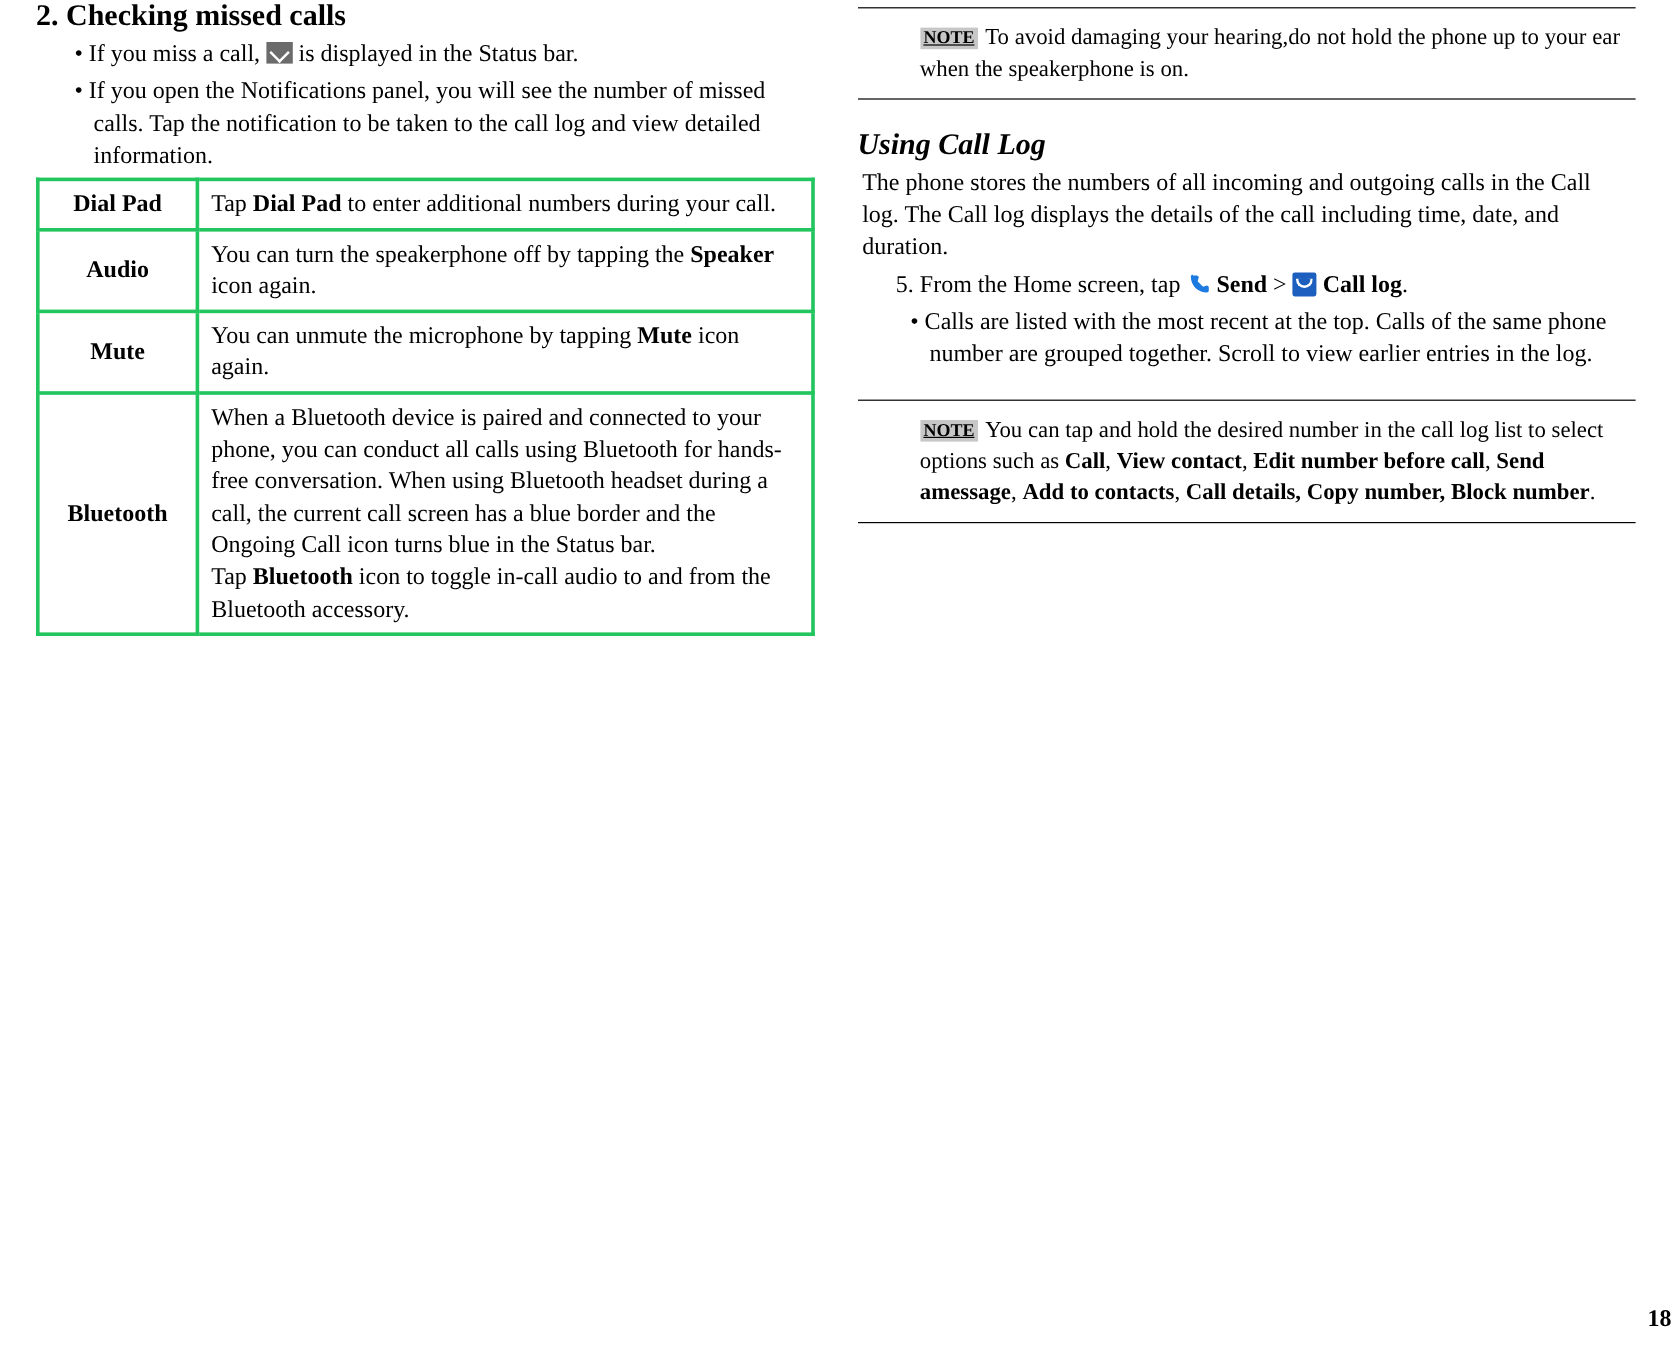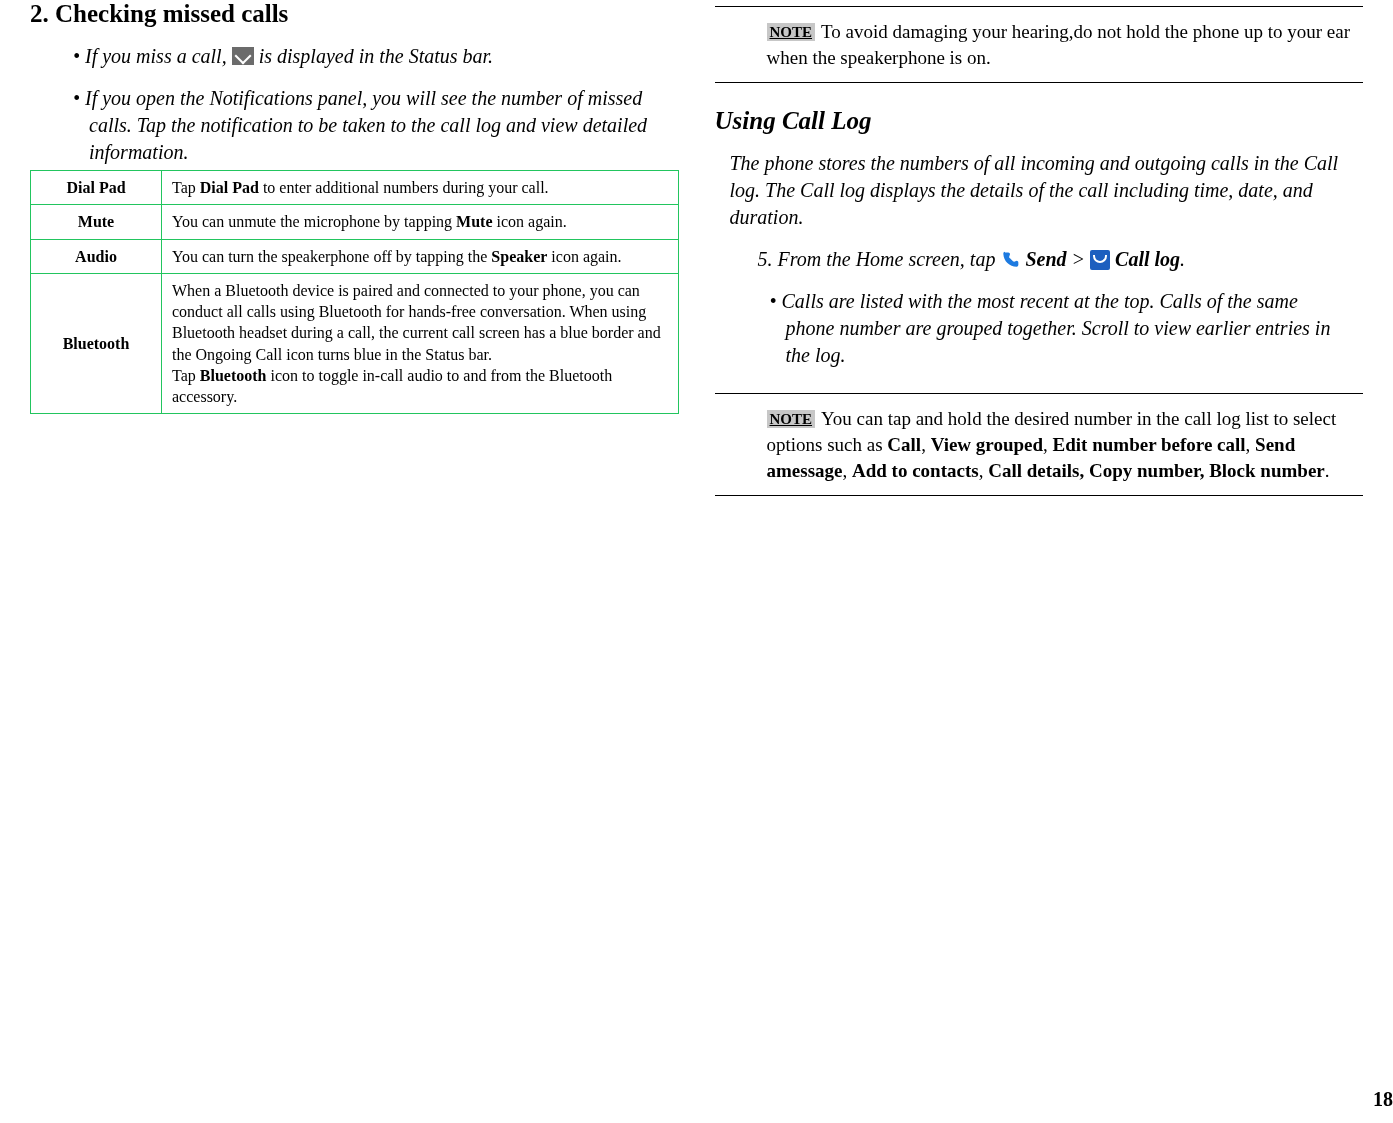--- a/index.html
+++ b/index.html
@@ -36,22 +36,21 @@
     margin: 0 0 4px 0;
   }
   h3 {
     font-size: 24px;
     font-weight: bold;
     margin: 14px 0 4px 0;
   }
   p, li {
     font-size: 20px;
     line-height: 1.35;
-    margin: 15px;
-    font-style: italic;
+    margin: 4px;
   }
   .intro {
     margin-bottom: 18px;
   }
   .bullets {
     padding-left: 28px;
   }
   .bullets .bullet {
     padding-left: 16px;
     text-indent: -16px;
@@ -62,24 +61,24 @@
   }
   .numstep {
     padding-left: 28px;
   }
   table.opts {
     border-collapse: collapse;
     width: 100%;
     margin-top: 4px;
   }
   table.opts td {
-    border: 1px solid #22c55e;
+    border: 3px solid #22c55e;
     padding: 6px 10px;
     vertical-align: top;
-    font-size: 16px;
+    font-size: 20px;
     line-height: 1.33;
   }
   table.opts td.head {
     width: 110px;
     text-align: center;
     font-weight: bold;
     vertical-align: middle;
   }
   .note-block {
     padding: 6px 0 6px 52px;
@@ -170,29 +169,29 @@
 
       <table class="opts">
         <tbody>
             <tr>
           <td class="head">Dial Pad</td>
           <td>
             <span>Tap </span><b>Dial Pad</b><span> to enter additional numbers during your call.</span>
           </td>
         </tr>
         <tr>
+          <td class="head">Audio</td>
+          <td>
+            <span>You can turn the speakerphone off by tapping the </span><b>Speaker</b><span> icon again.</span>
+          </td>
+        </tr>
+        <tr>
           <td class="head">Mute</td>
           <td>
             <span>You can unmute the microphone by tapping </span><b>Mute</b><span> icon again.</span>
-          </td>
-        </tr>
-        <tr>
-          <td class="head">Audio</td>
-          <td>
-            <span>You can turn the speakerphone off by tapping the </span><b>Speaker</b><span> icon again.</span>
           </td>
         </tr>
         <tr>
           <td class="head">Bluetooth</td>
           <td>
             <span>When a Bluetooth device is paired and connected to your phone, you can conduct all calls using Bluetooth for hands-free conversation. When using Bluetooth headset during a call, the current call screen has a blue border and the Ongoing Call icon turns blue in the Status bar.</span><br>
             <span>Tap </span><b>Bluetooth</b><span> icon to toggle in-call audio to and from the Bluetooth accessory.</span>
           </td>
         </tr>
       </tbody>
@@ -222,20 +221,20 @@
         <span class="icon icon-calllog"></span>
         <b>Call log</b><span>.</span>
       </p>
 
       <div class="bullets" style="padding-left:40px;">
         <p class="bullet">Calls are listed with the most recent at the top. Calls of the same phone number are grouped together. Scroll to view earlier entries in the log.</p>
       </div>
 
       <hr style="margin-top:24px">
       <div class="note-block">
-        <span class="note-label">NOTE</span><span>You can tap and hold the desired number in the call log list to select options such as </span><b>Call</b><span>, </span><b>View grouped</b><span>, </span><b>Edit number before call</b><span>, </span><b>Send amessage</b><span>, </span><b>Add to contacts</b><span>, </span><b>Call details, Copy number, Block number</b><span>.</span>
+        <span class="note-label">NOTE</span><span>You can tap and hold the desired number in the call log list to select options such as </span><b>Call</b><span>, </span><b>View contact</b><span>, </span><b>Edit number before call</b><span>, </span><b>Send amessage</b><span>, </span><b>Add to contacts</b><span>, </span><b>Call details, Copy number, Block number</b><span>.</span>
       </div>
       <hr>
     </div>
   </div>
 
   <div class="pnum">18</div>
 </div>
 
 </body></html>

